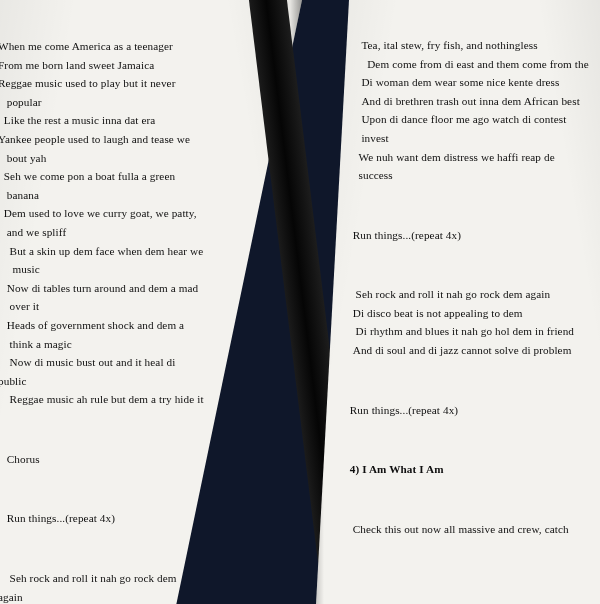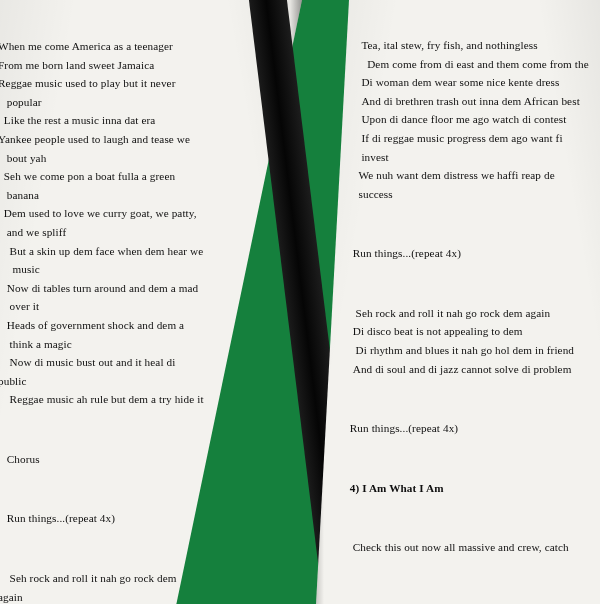--- a/index.html
+++ b/index.html
@@ -10,21 +10,21 @@
     width: 600px;
     height: 604px;
     background: #0d0d0d;
     font-family: "Liberation Serif", serif;
     overflow: hidden;
     position: relative;
   }
   #page {
     position: absolute;
     inset: 0;
-    background: #15803d;
+    background: #0f172a;
     overflow: hidden;
   }
   
   .panel {
     position: absolute;
     top: 0;
     background: #f3f2ee;
     color: #111;
   }
   .panel-left {
@@ -151,21 +151,20 @@
   <div class="spine"></div>
 
   <div class="panel panel-right">
     <div class="paper-grain"></div>
     <div class="text-col right">
         <p class="line">      Tea, ital stew, fry fish, and nothingless</p>
         <p class="line">        Dem come from di east and them come from the</p>
         <p class="line">      Di woman dem wear some nice kente dress</p>
         <p class="line">      And di brethren trash out inna dem African best</p>
         <p class="line">      Upon di dance floor me ago watch di contest</p>
-        <p class="line">      If di reggae music progress dem ago want fi</p>
         <p class="line">      invest</p>
         <p class="line">     We nuh want dem distress we haffi reap de</p>
         <p class="line">     success</p>
         <p class="blank"></p>
         <p class="line">   Run things...(repeat 4x)</p>
         <p class="blank"></p>
         <p class="line">    Seh rock and roll it nah go rock dem again</p>
         <p class="line">   Di disco beat is not appealing to dem</p>
         <p class="line">    Di rhythm and blues it nah go hol dem in friend</p>
         <p class="line">   And di soul and di jazz cannot solve di problem</p>

